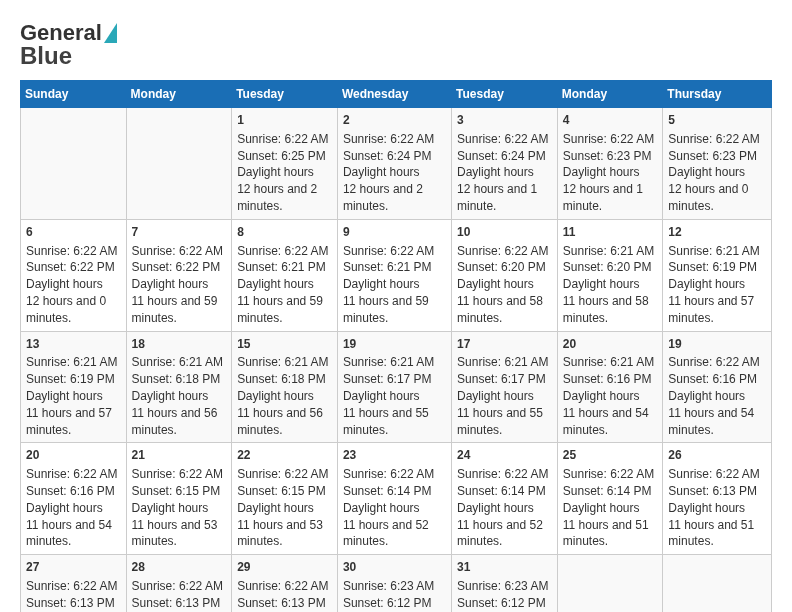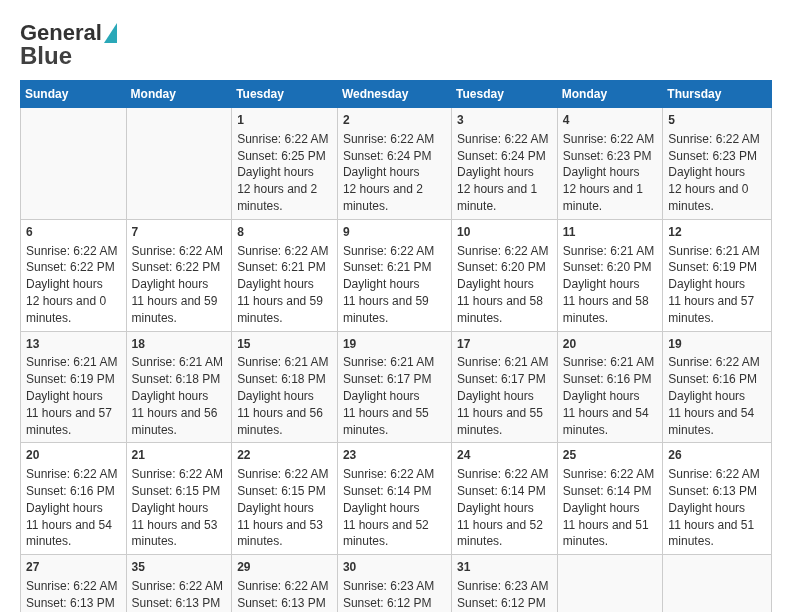--- a/index.html
+++ b/index.html
@@ -220,21 +220,21 @@
           <span class="day-num">26</span>
           <div class="cell-content">Sunrise: 6:22 AM<br>Sunset: 6:13 PM<br>Daylight hours<br>11 hours and 51 minutes.</div>
         </td>
       </tr>
       <tr>
         <td>
           <span class="day-num">27</span>
           <div class="cell-content">Sunrise: 6:22 AM<br>Sunset: 6:13 PM<br>Daylight hours<br>11 hours and 51 minutes.</div>
         </td>
         <td>
-          <span class="day-num">35</span>
+          <span class="day-num">28</span>
           <div class="cell-content">Sunrise: 6:22 AM<br>Sunset: 6:13 PM<br>Daylight hours<br>11 hours and 50 minutes.</div>
         </td>
         <td>
           <span class="day-num">29</span>
           <div class="cell-content">Sunrise: 6:22 AM<br>Sunset: 6:13 PM<br>Daylight hours<br>11 hours and 50 minutes.</div>
         </td>
         <td>
           <span class="day-num">30</span>
           <div class="cell-content">Sunrise: 6:23 AM<br>Sunset: 6:12 PM<br>Daylight hours<br>11 hours and 49 minutes.</div>
         </td>

